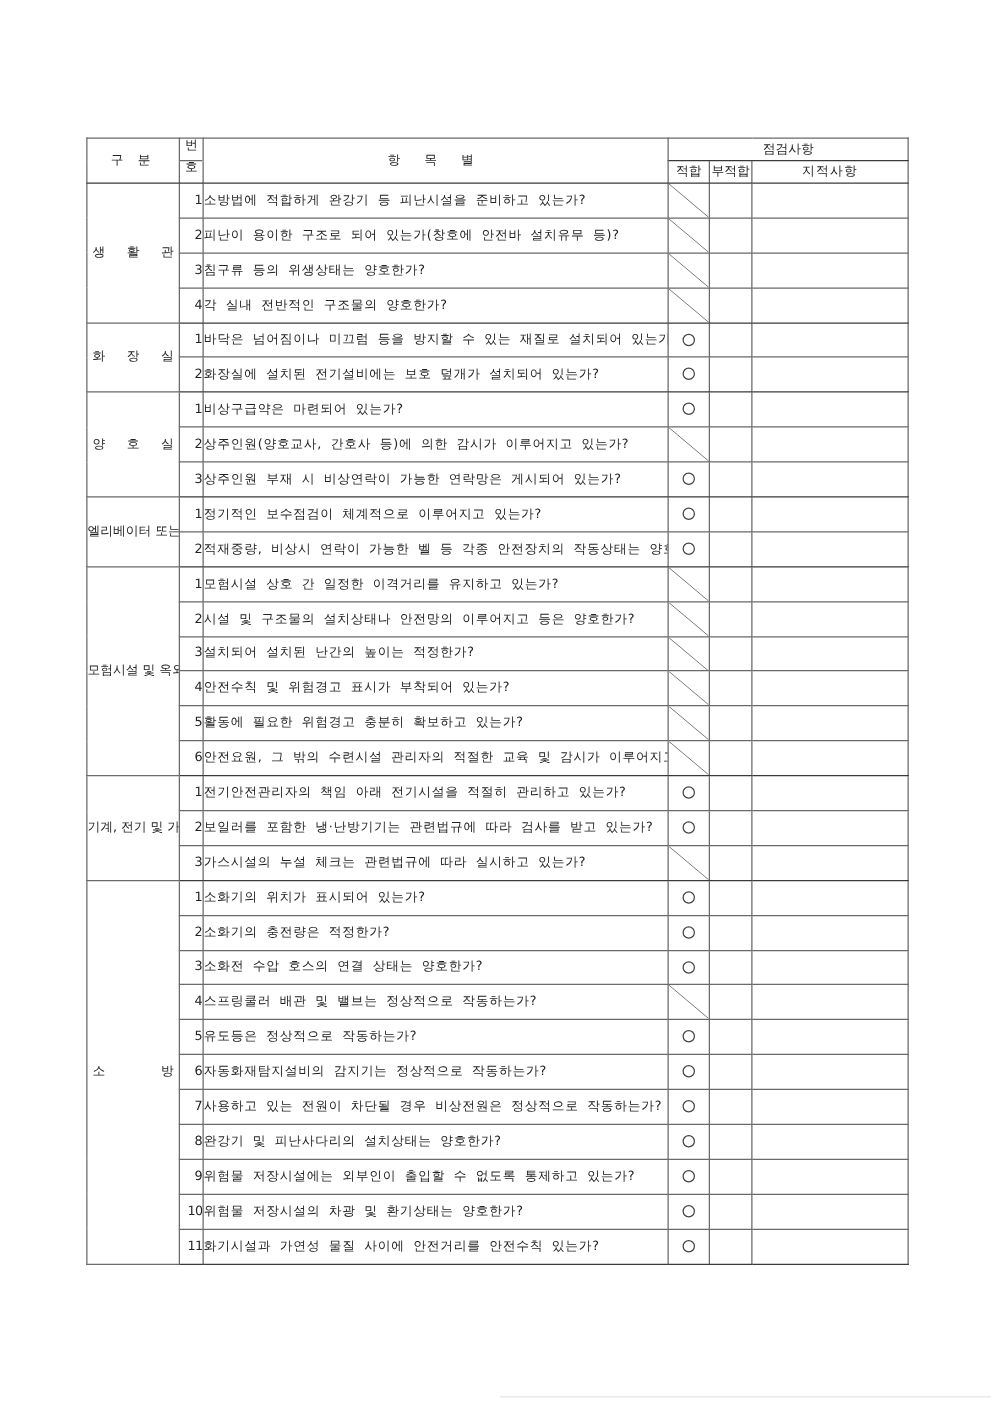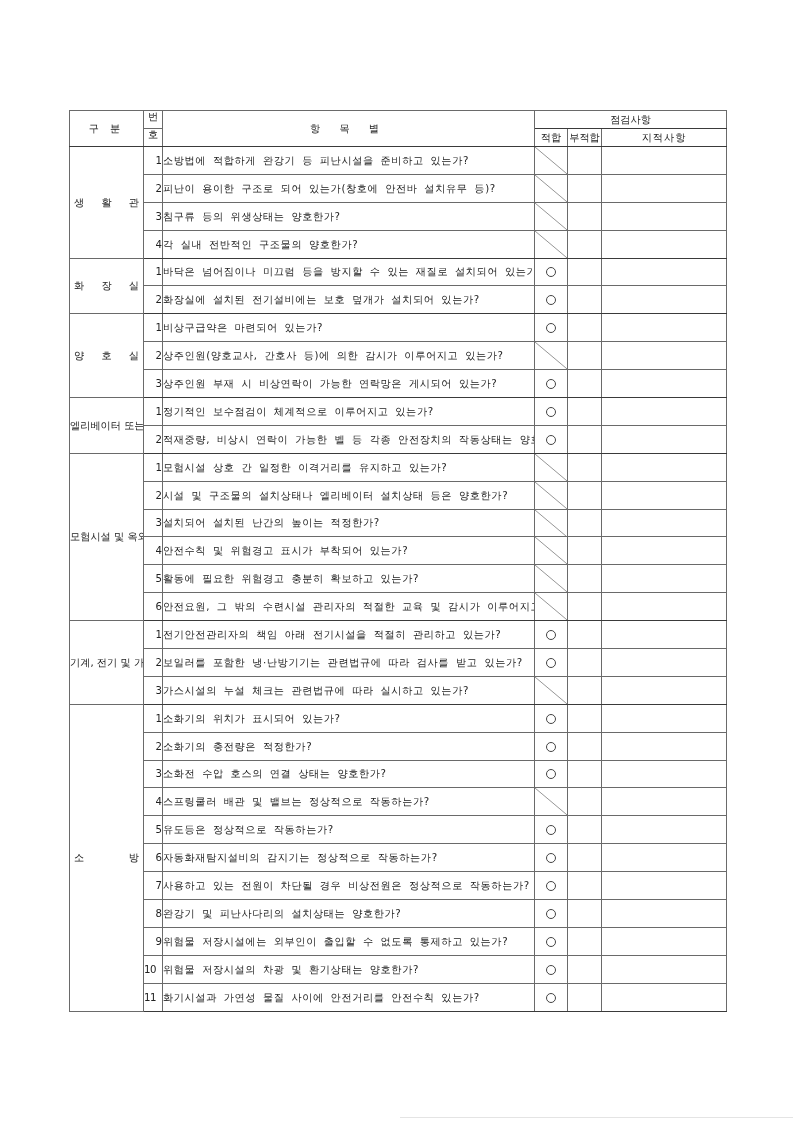--- a/index.html
+++ b/index.html
@@ -53,21 +53,21 @@
     font-size: 10.5px; line-height: 1.45;
     border-bottom-color: #3a3a3a;
     white-space: normal;
   }
   td.cat.spread {
     text-align: justify; text-align-last: justify;
     padding: 0 4px;
     margin-top: 32px;
   }
   td.num { text-align: right; padding-right: 3px; font-size: 10.5px; }
-  td.num.tight { text-align: left; padding-right: 0; letter-spacing: -0.5px; }
+  td.num.tight { text-align: right; padding-right: 0; letter-spacing: -0.5px; }
   td.item { padding-left: 3px; font-size: 10.2px; letter-spacing: 0.6px; word-spacing: 3px; }
   td.ok { position: relative; text-align: center; }
   td.ng, td.note { }
   .circle {
     display: inline-block; width: 8px; height: 8px;
     border: 1px solid #444; border-radius: 50%;
     vertical-align: middle;
   }
   .diag {
     position: absolute; left: 0; top: 0; width: 100%; height: 100%;
@@ -226,21 +226,21 @@
             <svg viewBox="0 0 33 28" preserveAspectRatio="none">
               <line x1="0" y1="0" x2="33" y2="28" stroke="#777" stroke-width="0.8"></line>
             </svg>
           </span>
         </td>
         <td class="ng"></td>
         <td class="note"></td>
       </tr>
       <tr class="row">
         <td class="num">2</td>
-        <td class="item">시설 및 구조물의 설치상태나 엘리베이터 설치상태 등은 양호한가?</td>
+        <td class="item">시설 및 구조물의 설치상태나 안전망의 이루어지고 등은 양호한가?</td>
         <td class="ok">
           <span class="diag">
             <svg viewBox="0 0 33 28" preserveAspectRatio="none">
               <line x1="0" y1="0" x2="33" y2="28" stroke="#777" stroke-width="0.8"></line>
             </svg>
           </span>
         </td>
         <td class="ng"></td>
         <td class="note"></td>
       </tr>

